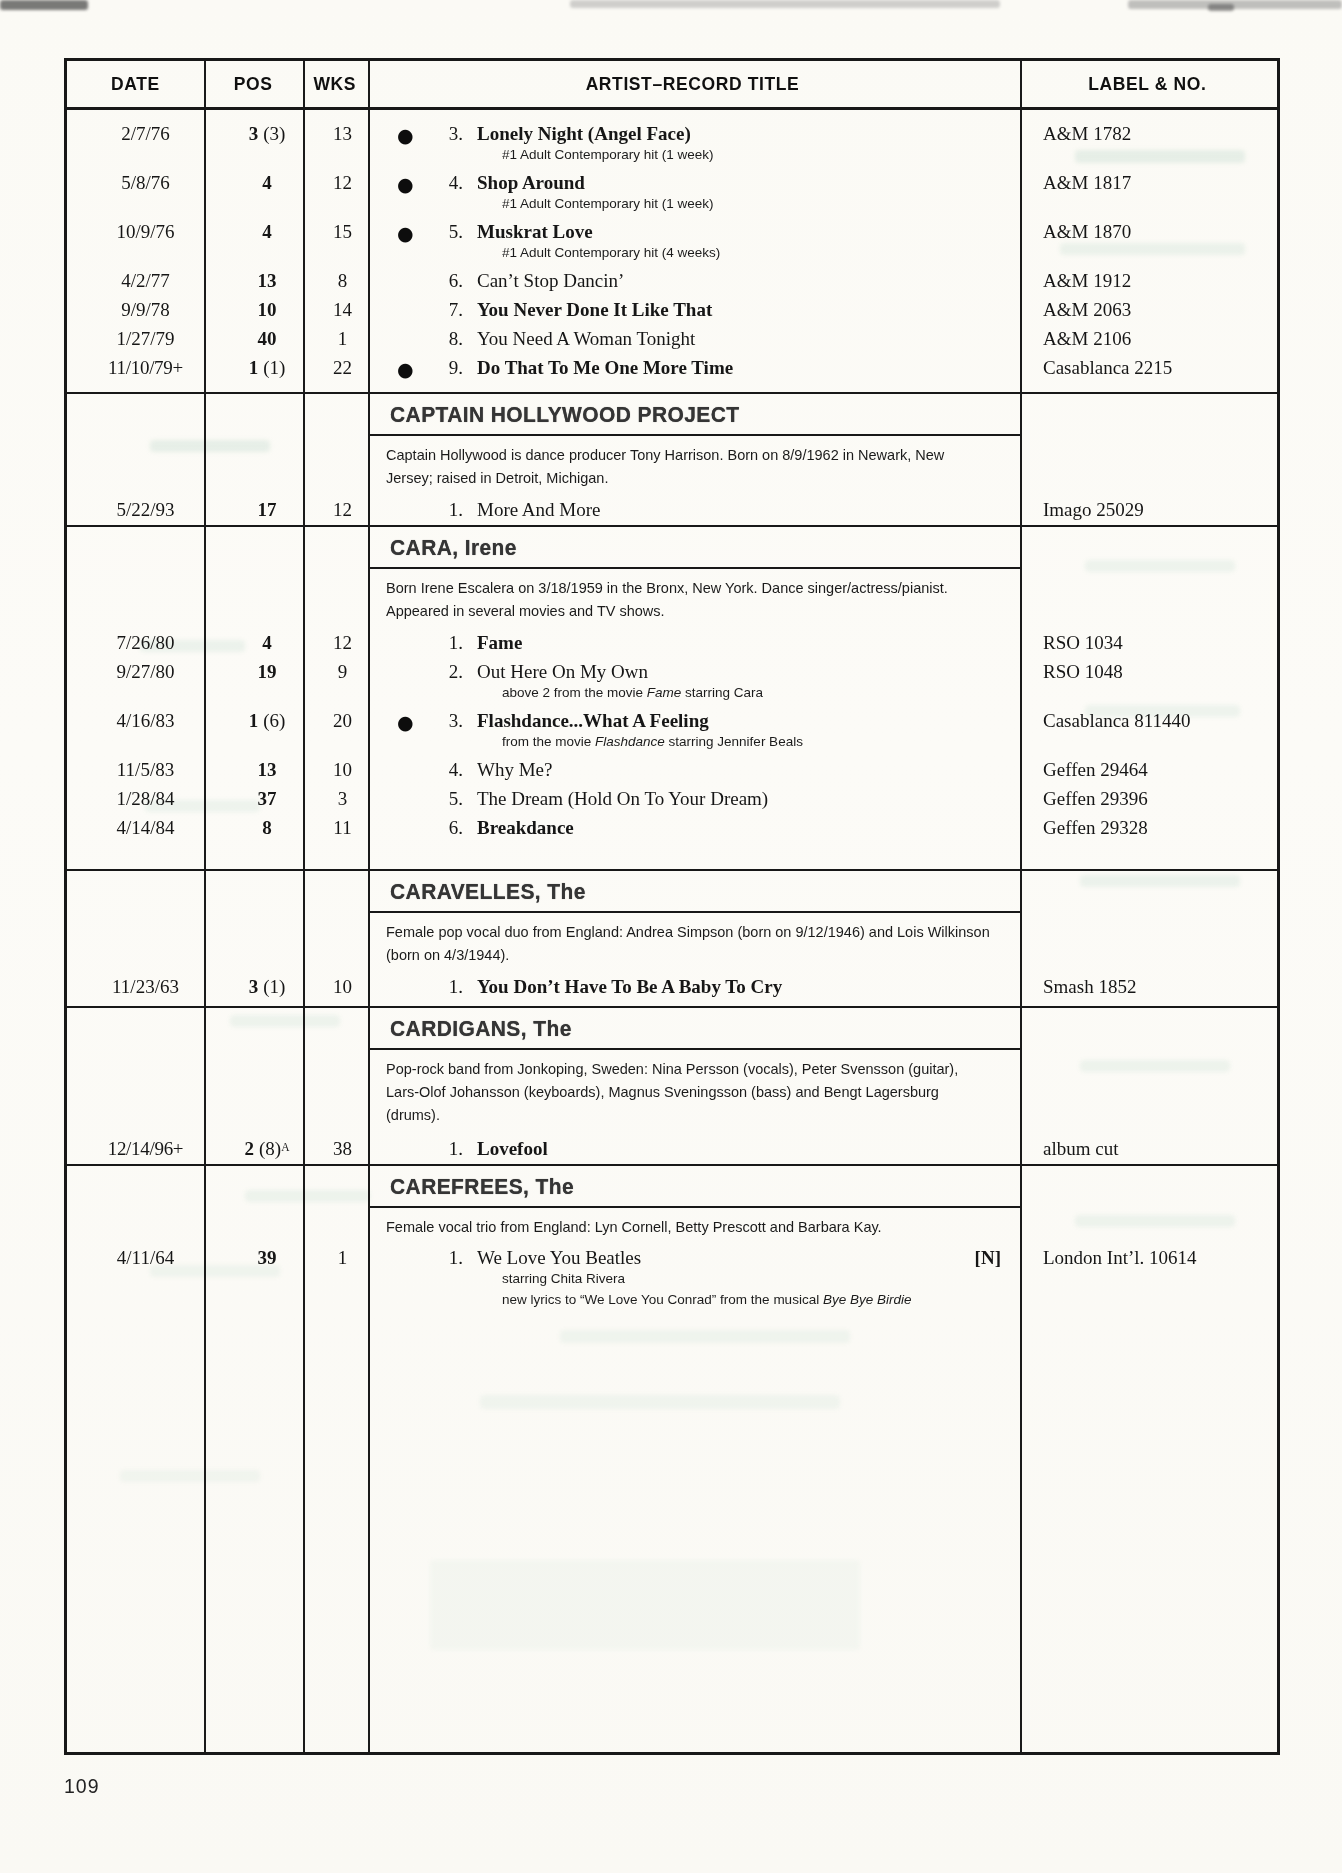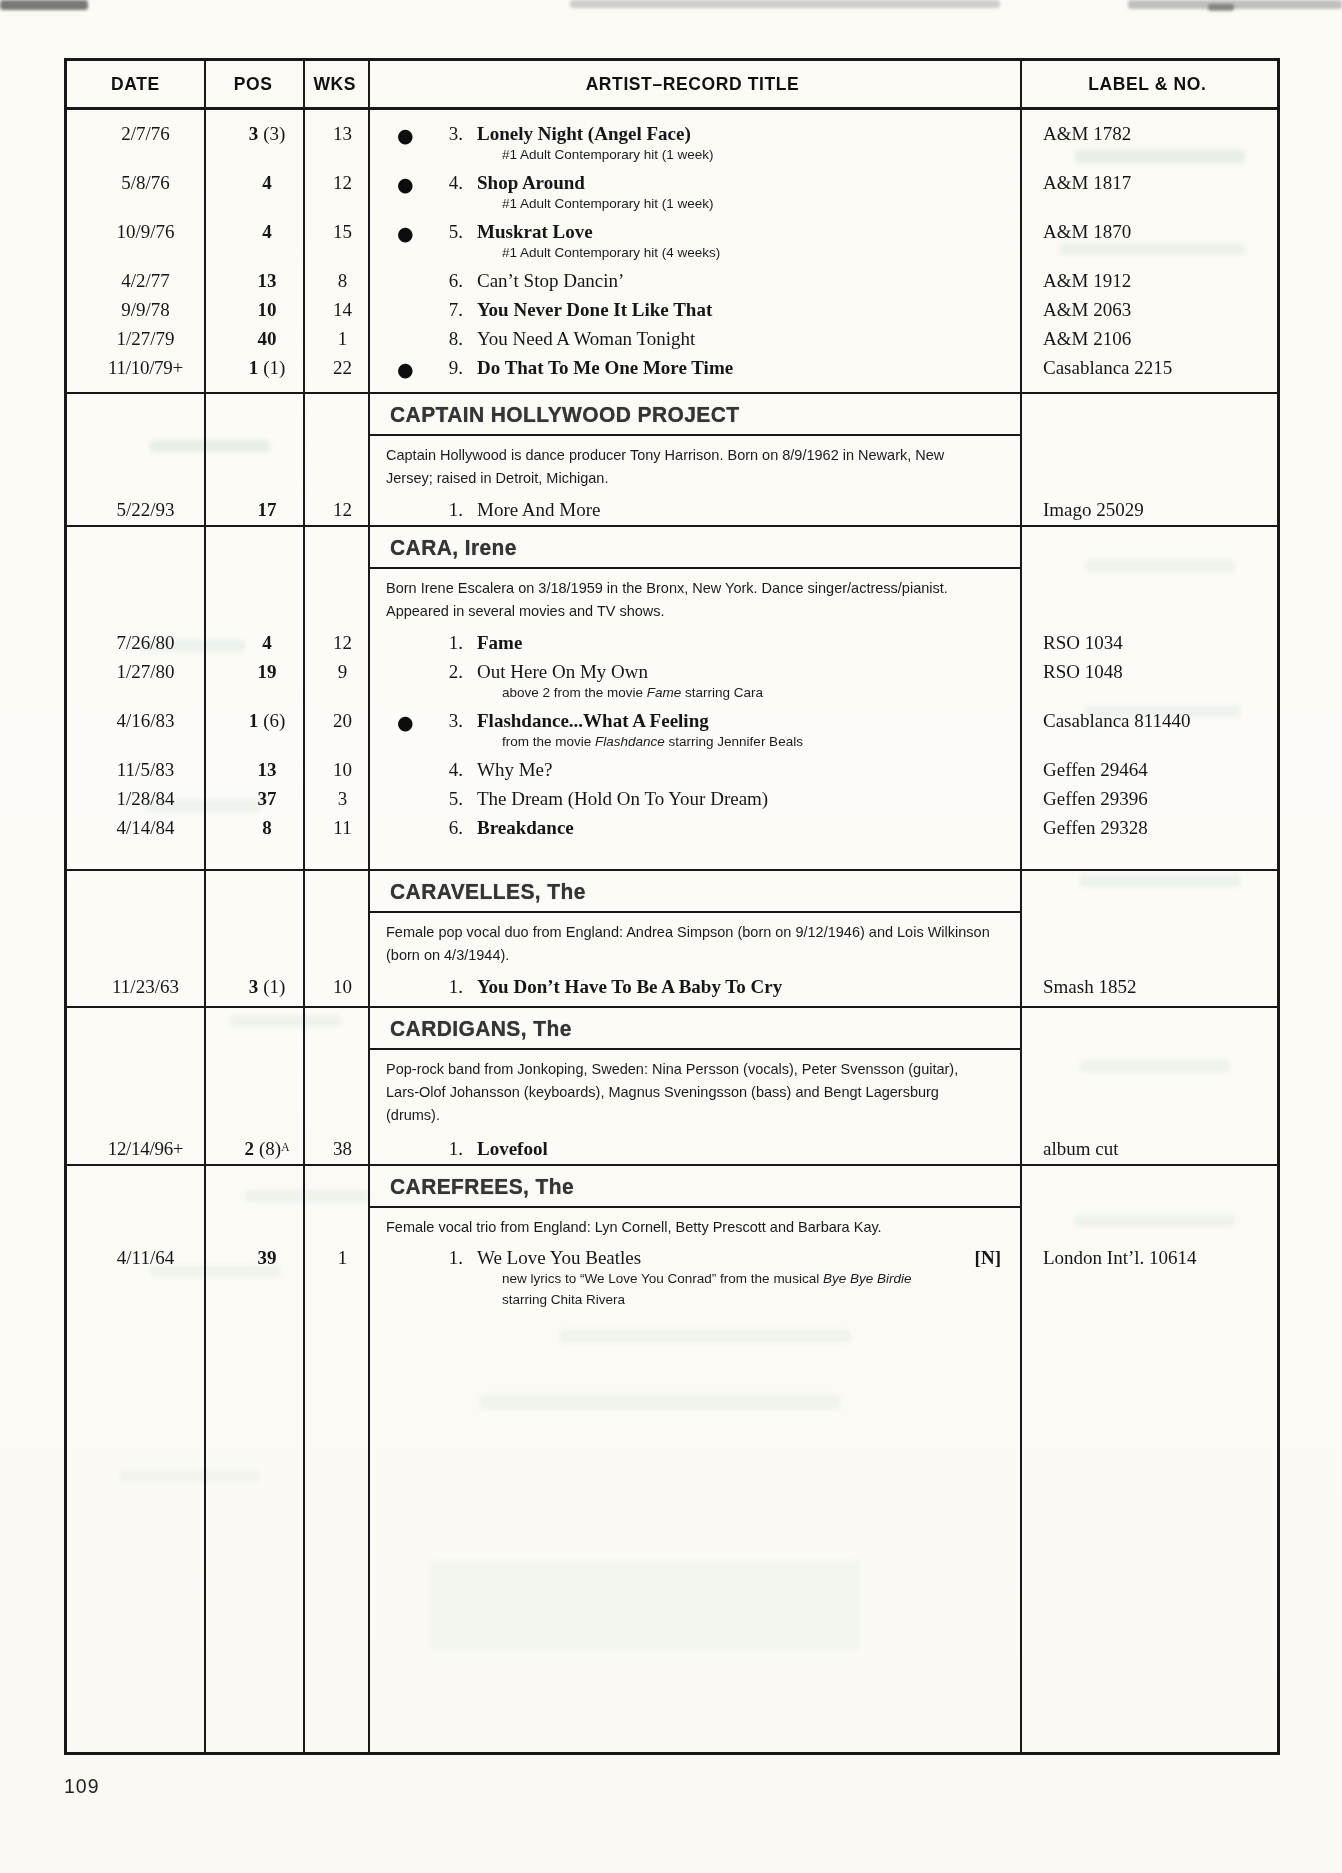--- a/index.html
+++ b/index.html
@@ -186,21 +186,21 @@
             <div class="erow">
               <div class="c-date">7/26/80</div>
               <div class="c-pos"><span class="pn">4</span></div>
               <div class="c-wks">12</div>
               <div class="c-title"><span class="snum">1.</span><span class="stitle b">Fame</span></div>
               <div class="c-label">RSO 1034</div>
             </div>
           </div>
           <div class="entry">
             <div class="erow">
-              <div class="c-date">1/27/80</div>
+              <div class="c-date">9/27/80</div>
               <div class="c-pos"><span class="pn">19</span></div>
               <div class="c-wks">9</div>
               <div class="c-title"><span class="snum">2.</span><span class="stitle">Out Here On My Own</span></div>
               <div class="c-label">RSO 1048</div>
             </div>
             <div class="note"><span>above 2 from the movie </span><span class="i">Fame</span><span> starring Cara</span></div>
           </div>
           <div class="entry">
             <div class="erow">
               <div class="c-date">4/16/83</div>
@@ -269,21 +269,21 @@
           <div class="artist-hd"><span class="artist-nm">CAREFREES, The</span></div>
           <div class="bio">Female vocal trio from England: Lyn Cornell, Betty Prescott and Barbara Kay.</div>
           <div class="entry">
             <div class="erow">
               <div class="c-date">4/11/64</div>
               <div class="c-pos"><span class="pn">39</span></div>
               <div class="c-wks">1</div>
               <div class="c-title"><span class="snum">1.</span><span class="stitle">We Love You Beatles</span><span class="flag">[N]</span></div>
               <div class="c-label">London Int’l. 10614</div>
             </div>
+            <div class="note"><span>starring Chita Rivera</span></div>
             <div class="note"><span>new lyrics to “We Love You Conrad” from the musical </span><span class="i">Bye Bye Birdie</span></div>
-            <div class="note"><span>starring Chita Rivera</span></div>
           </div>
         </div>
       </div>
   </div>
 
   <div class="pgnum">109</div>
 </div>
 
 </body></html>

